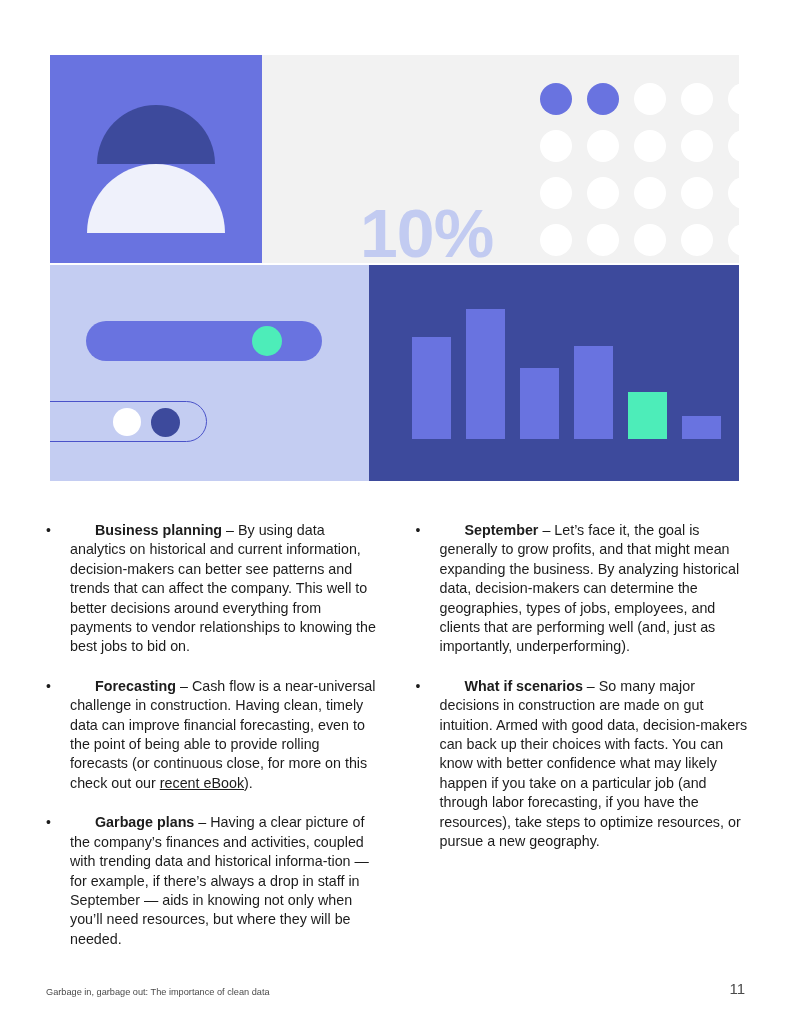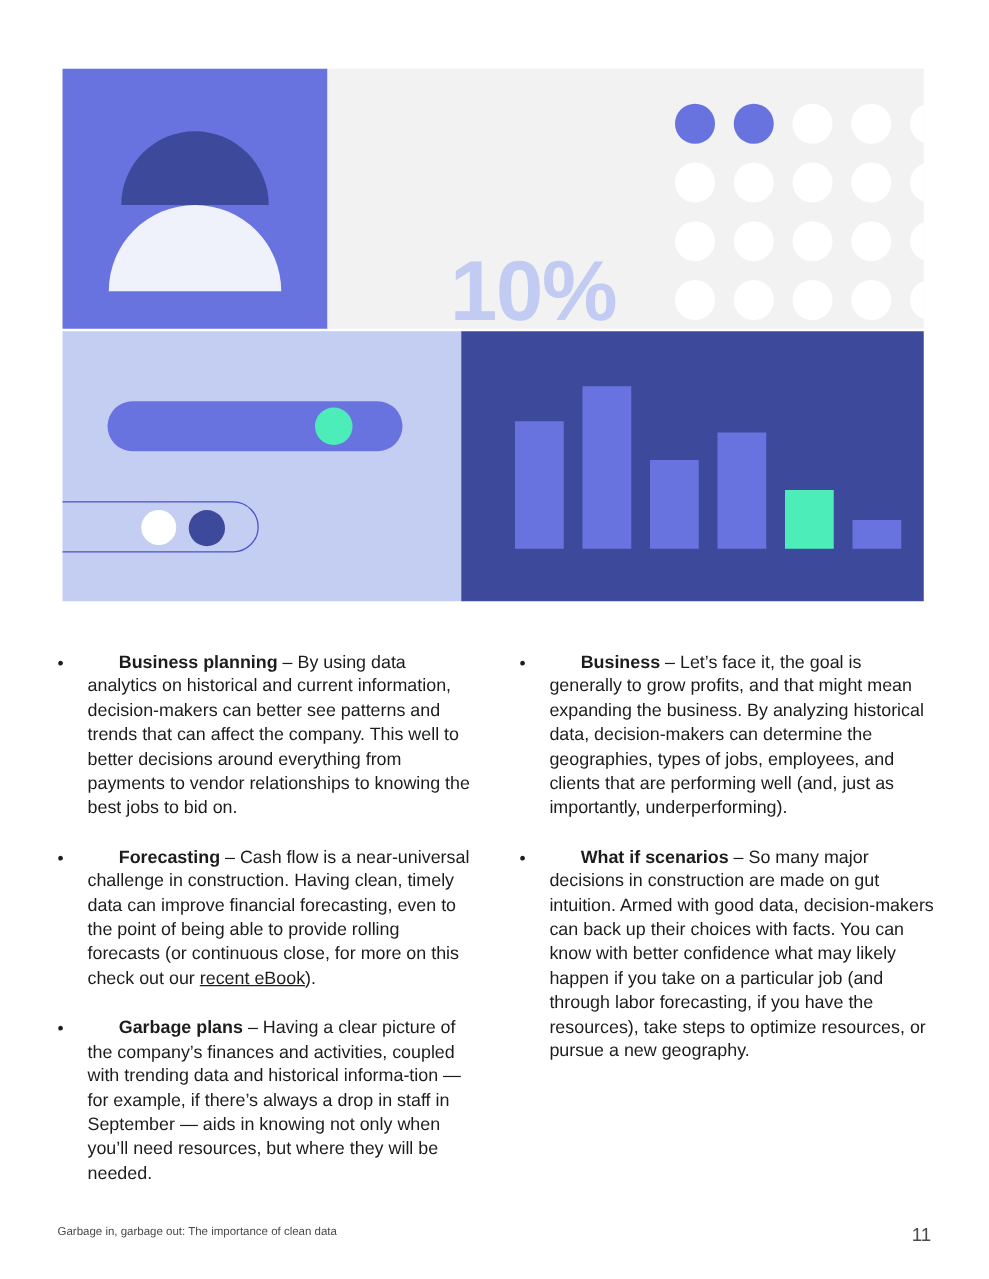--- a/index.html
+++ b/index.html
@@ -184,21 +184,21 @@
   }
 
   
   .footer {
     position: absolute;
     left: 46px;
     right: 46px;
     top: 980px;
     display: flex;
     justify-content: space-between;
-    align-items: flex-start;
+    align-items: flex-end;
     font-size: 9.2px;
     color: #4a4a4a;
   }
   .footer-page { font-size: 15px; }
 </style>
 </head>
 <body>
 
 <div class="hero">
 
@@ -267,21 +267,21 @@
         <div class="bullet-body"><span class="lead">Forecasting</span><span> – Cash flow is a near-universal challenge in construction. Having clean, timely data can improve financial forecasting, even to the point of being able to provide rolling forecasts (or continuous close, for more on this check out our </span><span class="inline-link">recent eBook</span><span>).</span></div>
       </div>
       <div class="bullet">
         <span class="bullet-marker">•</span>
         <div class="bullet-body"><span class="lead">Garbage plans</span><span> – Having a clear picture of the company’s finances and activities, coupled with trending data and historical informa-tion — for example, if there’s always a drop in staff in September — aids in knowing not only when you’ll need resources, but where they will be needed.</span></div>
       </div>
     </div>
   <div class="col">
       <div class="bullet">
         <span class="bullet-marker">•</span>
-        <div class="bullet-body"><span class="lead">Business</span><span> – Let’s face it, the goal is generally to grow profits, and that might mean expanding the business. By analyzing historical data, decision-makers can determine the geographies, types of jobs, employees, and clients that are performing well (and, just as importantly, underperforming).</span></div>
+        <div class="bullet-body"><span class="lead">September</span><span> – Let’s face it, the goal is generally to grow profits, and that might mean expanding the business. By analyzing historical data, decision-makers can determine the geographies, types of jobs, employees, and clients that are performing well (and, just as importantly, underperforming).</span></div>
       </div>
       <div class="bullet">
         <span class="bullet-marker">•</span>
         <div class="bullet-body"><span class="lead">What if scenarios</span><span> – So many major decisions in construction are made on gut intuition. Armed with good data, decision-makers can back up their choices with facts. You can know with better confidence what may likely happen if you take on a particular job (and through labor forecasting, if you have the resources), take steps to optimize resources, or pursue a new geography.</span></div>
       </div>
     </div>
 </div>
 
 <div class="footer">
   <div class="footer-title">Garbage in, garbage out: The importance of clean data</div>

